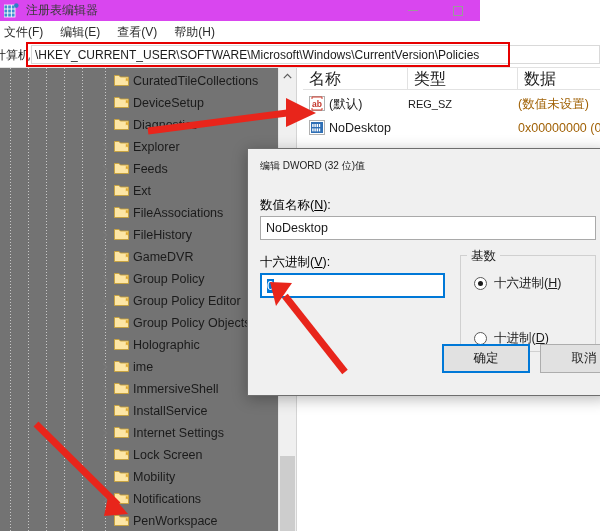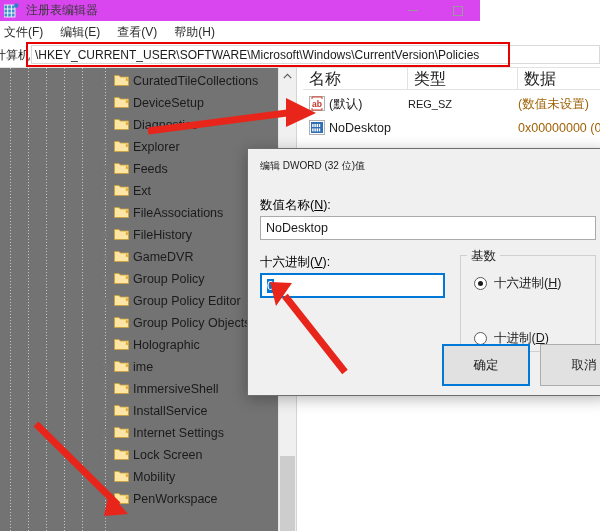--- a/index.html
+++ b/index.html
@@ -252,21 +252,21 @@
     position: relative;
     flex: 0 0 auto;
   }
   .radio-mark.on::after {
     content: ""; position: absolute;
     left: 3px; top: 3px; width: 5px; height: 5px;
     border-radius: 50%; background: #1b1b1b;
   }
   .dlg-btn {
     position: absolute; top: 195px;
-    width: 88px; height: 42px;
+    width: 88px; height: 29px;
     background: #e1e1e1;
     box-sizing: border-box;
     font-size: 12.5px; color: #1b1b1b;
     display: flex; align-items: center; justify-content: center;
   }
   .btn-ok { left: 194px; border: 2px solid #0078d7; background: #e1e1e1; }
   .btn-cancel { left: 292px; border: 1px solid #adadad; }
 
   
   .annot {
@@ -564,20 +564,32 @@
         </div>
 
         <div class="tree-row">
           <span class="folder"><svg width="15" height="13" viewBox="0 0 15 13">
                 <path d="M0.5 1.5 L5 1.5 L6.3 3 L14.5 3 L14.5 11.5 L0.5 11.5 Z" fill="#fde6a5" stroke="#c8a13a" stroke-width="0.9"></path>
                 <path d="M11.8 4.2 L13.8 4.2 L13.8 7.6 L12.8 6.6 L11.8 7.6 Z" fill="#e0a92e"></path>
               </svg></span>
           <span class="label-txt">Mobility</span>
         </div>
 
+        <div class="tree-row">
+          <span class="twisty">
+              <svg width="10" height="10" viewBox="0 0 10 10">
+                <path d="M3 1.5 L6.8 5 L3 8.5" fill="none" stroke="#7a7a7a" stroke-width="1.2"></path>
+              </svg>
+            </span>
+          <span class="folder"><svg width="15" height="13" viewBox="0 0 15 13">
+                <path d="M0.5 1.5 L5 1.5 L6.3 3 L14.5 3 L14.5 11.5 L0.5 11.5 Z" fill="#fde6a5" stroke="#c8a13a" stroke-width="0.9"></path>
+                <path d="M11.8 4.2 L13.8 4.2 L13.8 7.6 L12.8 6.6 L11.8 7.6 Z" fill="#e0a92e"></path>
+              </svg></span>
+          <span class="label-txt">Notifications</span>
+        </div>
 
         <div class="tree-row">
           <span class="folder"><svg width="15" height="13" viewBox="0 0 15 13">
                 <path d="M0.5 1.5 L5 1.5 L6.3 3 L14.5 3 L14.5 11.5 L0.5 11.5 Z" fill="#fde6a5" stroke="#c8a13a" stroke-width="0.9"></path>
                 <path d="M11.8 4.2 L13.8 4.2 L13.8 7.6 L12.8 6.6 L11.8 7.6 Z" fill="#e0a92e"></path>
               </svg></span>
           <span class="label-txt">PenWorkspace</span>
         </div>
 
       </div>

